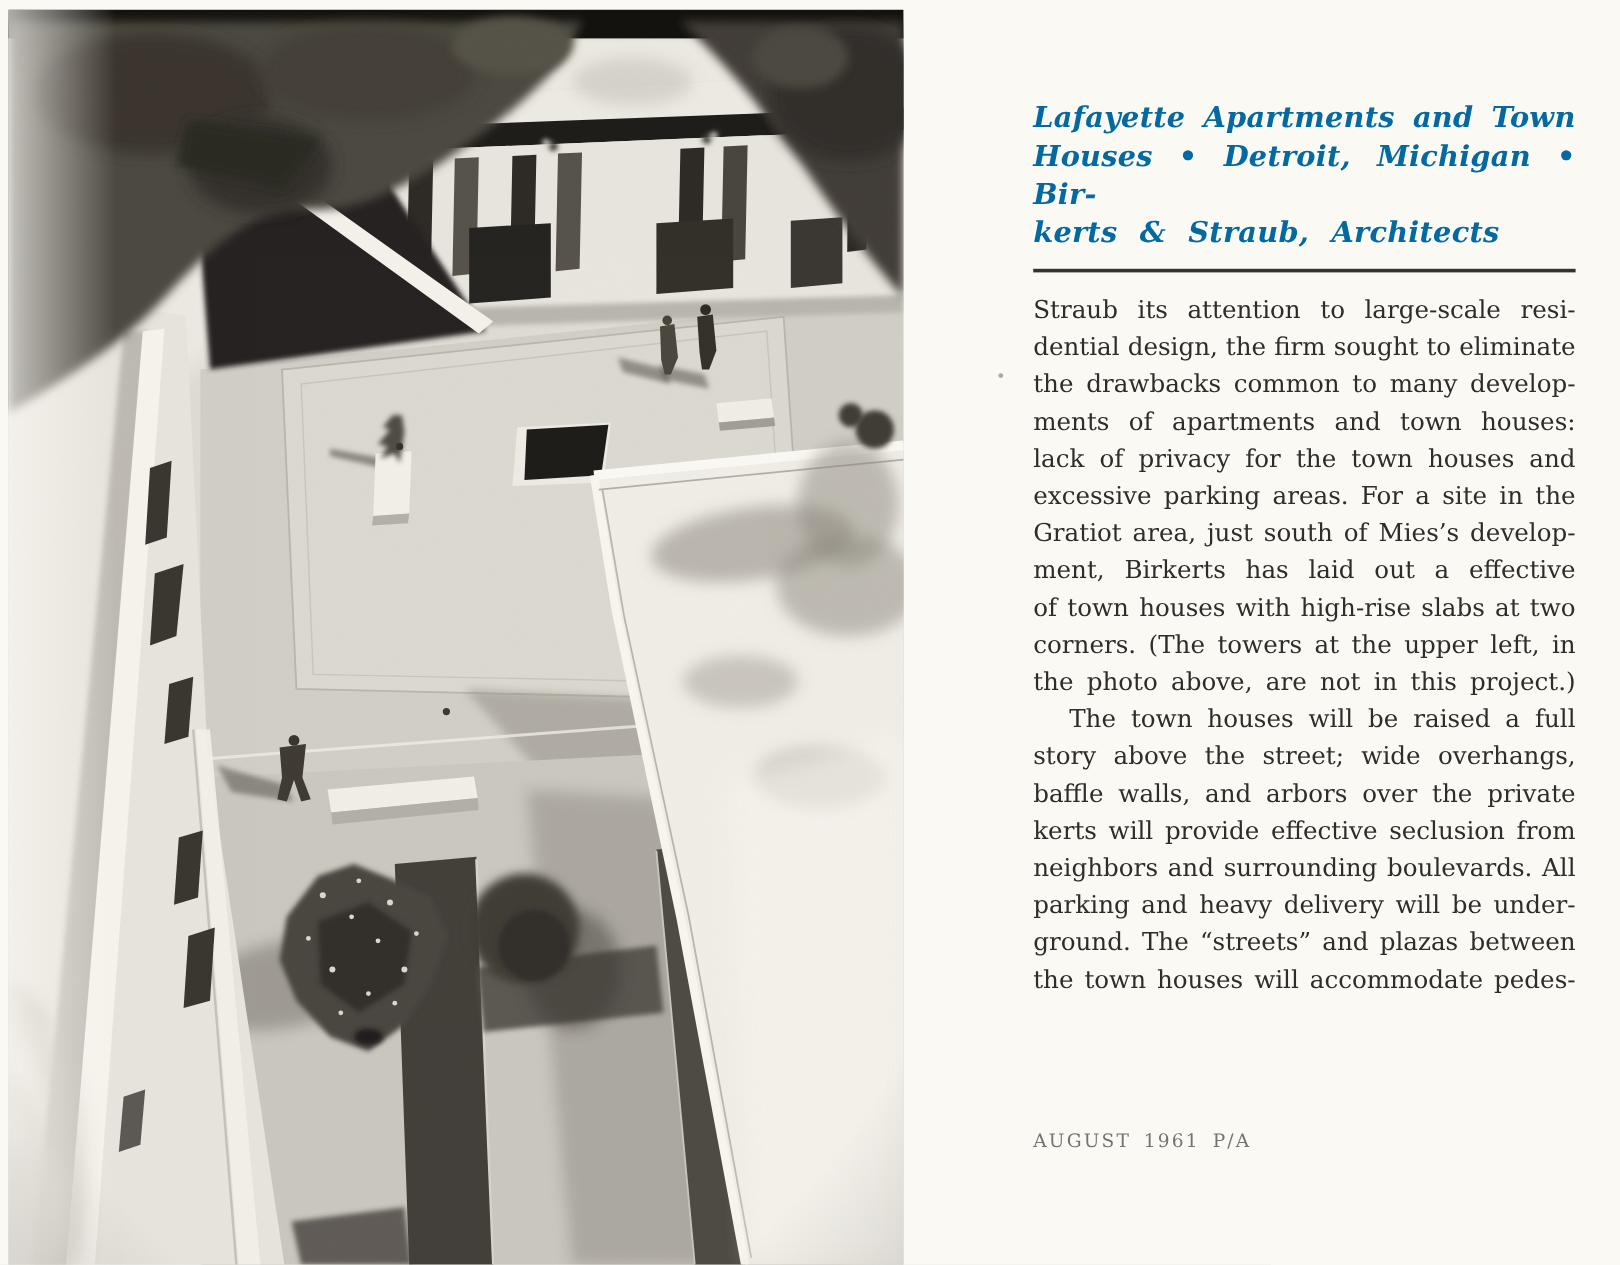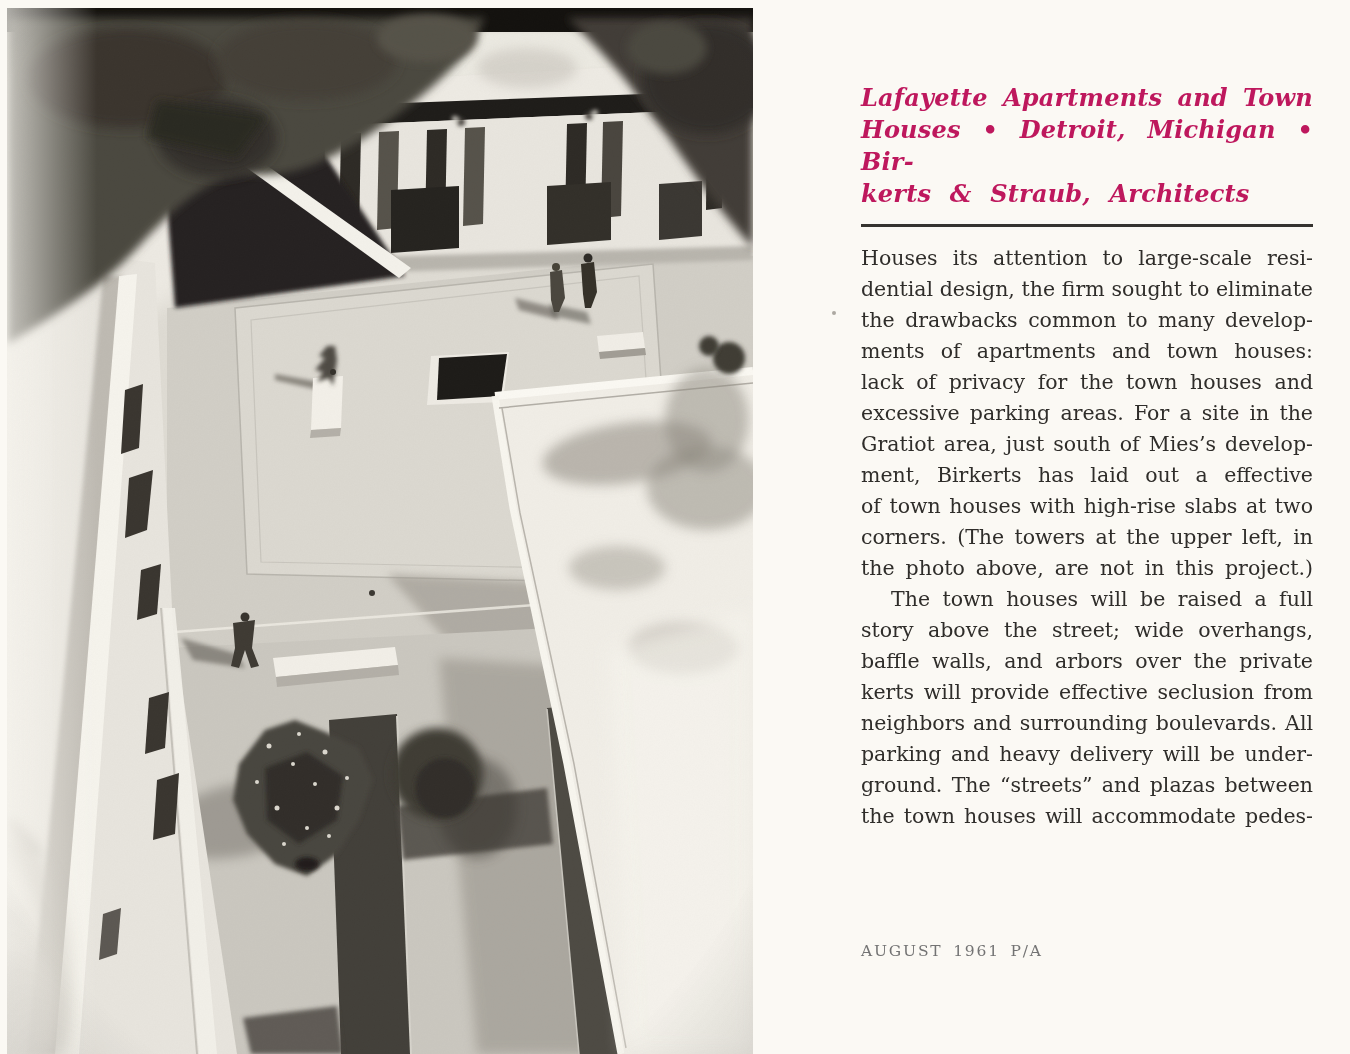--- a/index.html
+++ b/index.html
@@ -11,21 +11,21 @@
   }
   .photo-wrap{
     position:absolute;left:7px;top:8px;width:746px;height:1046px;
   }
   .photo-wrap svg{display:block;width:100%;height:100%;}
   .col{
     position:absolute;left:861px;top:82px;width:452px;
   }
   .headline{
     font-style:italic;font-weight:bold;font-size:24px;line-height:32px;
-    color:#be185d;letter-spacing:.2px;
+    color:#0369a1;letter-spacing:.2px;
   }
   .headline .hline{text-align:justify;text-align-last:justify;}
   .headline .hline.hlast{text-align-last:left;word-spacing:.42em;}
   .rule{height:3px;background:#35332f;margin:14px 0 0 0;}
   .bodytext{margin-top:16px;font-size:20.5px;line-height:31px;color:#2f2d2a;}
   .bline{text-align:justify;text-align-last:justify;}
   .bline.indent{text-indent:30px;}
   .bline.pend{text-align-last:left;}
   .issue-footer{
     position:absolute;left:861px;top:942px;width:452px;text-align:left;
@@ -249,21 +249,21 @@
 </div>
 
 <div class="col">
   <div class="headline">
     <div class="hline">Lafayette Apartments and Town</div>
     <div class="hline">Houses • Detroit, Michigan • Bir-</div>
     <div class="hline hlast">kerts &amp; Straub, Architects</div>
   </div>
   <div class="rule"></div>
   <div class="bodytext">
-    <div class="bline">Houses its attention to large-scale resi-</div>
+    <div class="bline">Straub its attention to large-scale resi-</div>
     <div class="bline">dential design, the firm sought to eliminate</div>
     <div class="bline">the drawbacks common to many develop-</div>
     <div class="bline">ments of apartments and town houses:</div>
     <div class="bline">lack of privacy for the town houses and</div>
     <div class="bline">excessive parking areas. For a site in the</div>
     <div class="bline">Gratiot area, just south of Mies’s develop-</div>
     <div class="bline">ment, Birkerts has laid out a effective</div>
     <div class="bline">of town houses with high-rise slabs at two</div>
     <div class="bline">corners. (The towers at the upper left, in</div>
     <div class="bline">the photo above, are not in this project.)</div>

